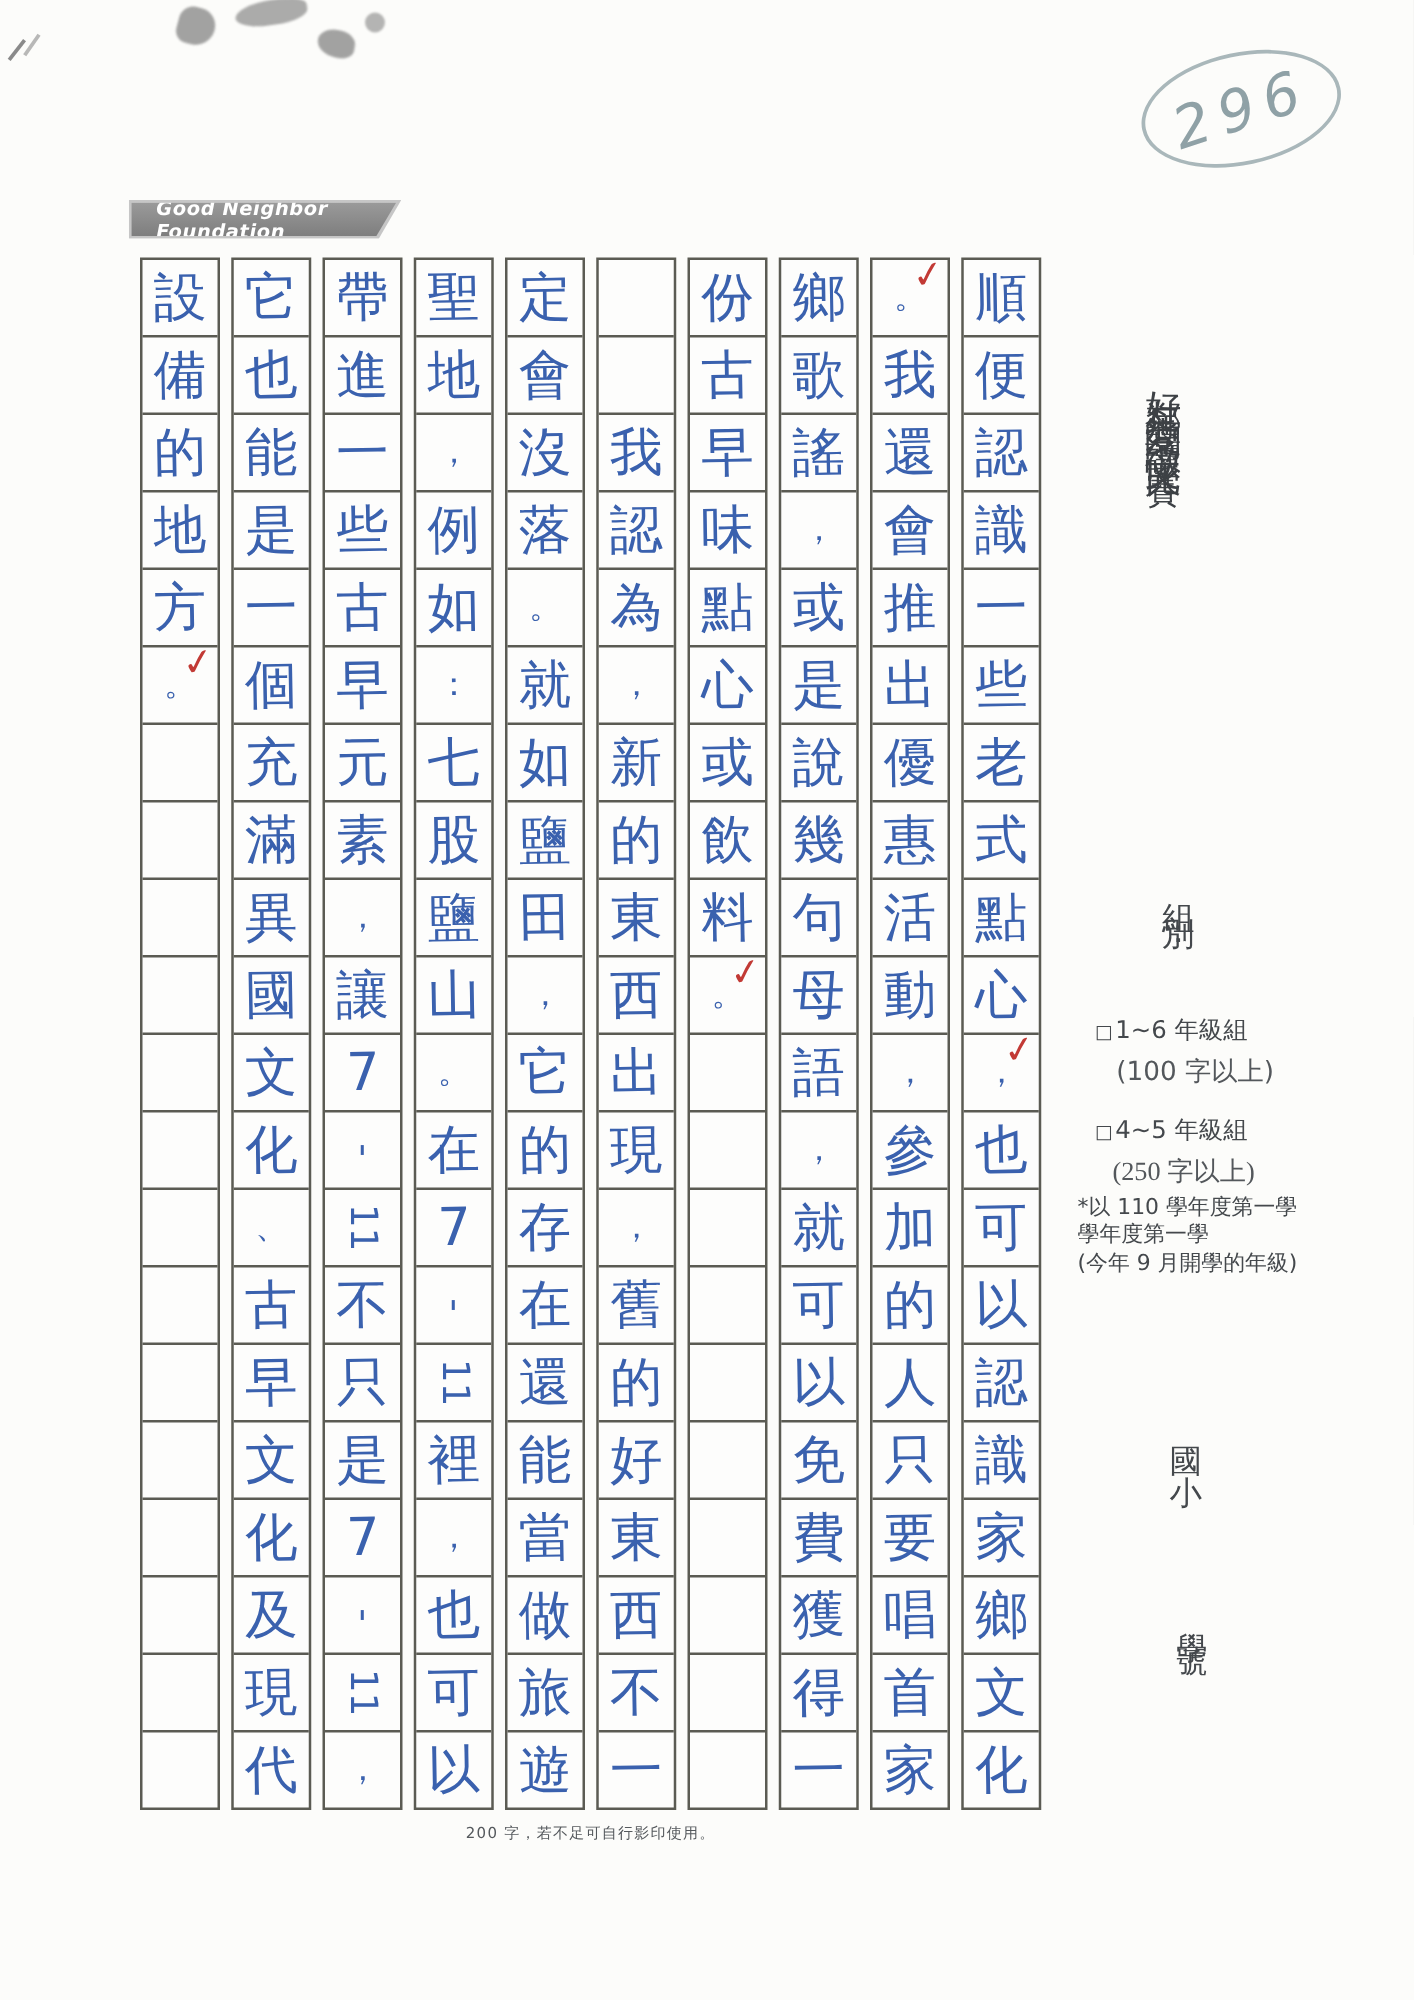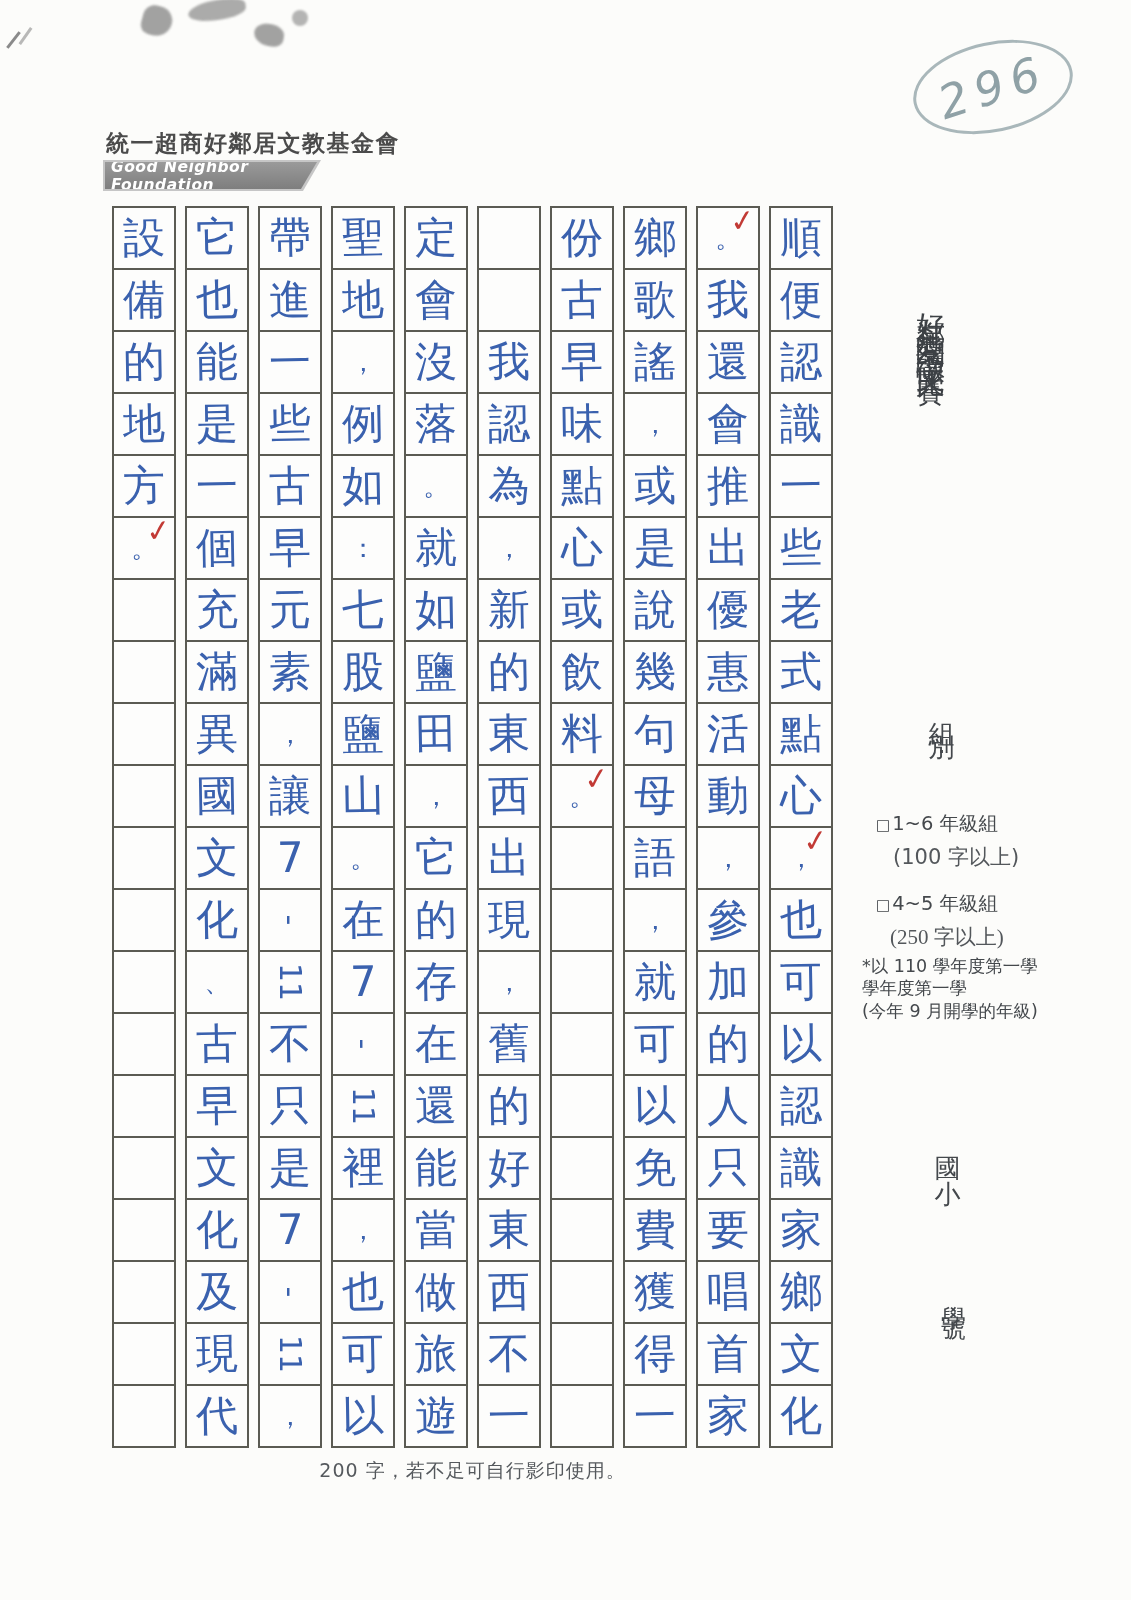--- a/index.html
+++ b/index.html
@@ -24,21 +24,21 @@
   .tk2{left:24px;top:26px;transform:rotate(35deg);opacity:.6;}
 
   
   .org-zh{position:absolute;left:106px;top:128px;font-size:23px;font-weight:bold;color:#4b4b4b;letter-spacing:1.5px;}
   .banner-wrap{position:absolute;left:103px;top:160px;width:218px;height:31px;background:#c6c6c6;
     clip-path:polygon(0 0,100% 0,calc(100% - 18px) 100%,0 100%);}
   .banner{position:absolute;left:2px;top:2px;width:212px;height:27px;
     background:linear-gradient(180deg,#9a9a9a,#7e7e7e);
     clip-path:polygon(0 0,100% 0,calc(100% - 16px) 100%,0 100%);
     color:#fff;font-weight:bold;font-style:italic;font-size:15.5px;
-    display:flex;align-items:center;padding-left:6px;letter-spacing:.5px;}
+    display:flex;align-items:center;padding-left:20px;letter-spacing:.5px;}
 
   
   .scan-circle{position:absolute;left:912px;top:42px;width:162px;height:90px;
     border:3px solid #a9b7ba;border-radius:50%;transform:rotate(-12deg);
     display:flex;align-items:center;justify-content:center;}
   .scan-number{font-size:46px;color:#8fa1a6;font-style:italic;letter-spacing:8px;transform:rotate(-6deg);}
 
   
   .ms-grid{position:absolute;left:112px;top:206px;display:flex;flex-direction:row-reverse;gap:9px;}
   .ms-col{width:64px;border:2px solid var(--grid);background:#fdfdfc;}
@@ -60,35 +60,34 @@
   .go2{left:876px;top:890px;}
   .group-req{position:absolute;font-size:21px;color:#53575b;}
   .gr1{left:893px;top:843px;}
   .gr2{left:890px;top:923px;font-family:Liberation Serif, serif;}
   .cb{font-size:15px;position:relative;top:1px;}
   .grade-note{position:absolute;left:851px;top:955px;width:272px;font-size:17.5px;line-height:1.28;color:var(--print);margin-left:11px;}
   .school-label{position:absolute;left:931px;top:1136px;font-size:26px;letter-spacing:24px;}
   .id-label{position:absolute;left:937px;top:1286px;font-size:25px;letter-spacing:10px;}
 
   .footer-note{position:absolute;left:112px;top:1458px;width:721px;text-align:center;
-    font-size:19px;color:#55595d;letter-spacing:1px;}
+    font-size:12px;color:#55595d;letter-spacing:1px;}
 </style>
 </head>
 <body>
 
 <div class="page">
 
   <div class="smudge sm1"></div>
   <div class="smudge sm2"></div>
   <div class="smudge sm3"></div>
   <div class="smudge sm4"></div>
   <div class="tickmark tk1"></div>
   <div class="tickmark tk2"></div>
 
-  <div class="org-zh">統一超商好鄰居文教基金會</div>
   <div class="banner-wrap">
     <div class="banner">Good Neighbor Foundation</div>
   </div>
 
   <div class="scan-circle">
     <span class="scan-number">296</span>
   </div>
 
   <div class="ms-grid">
       <div class="ms-col">

